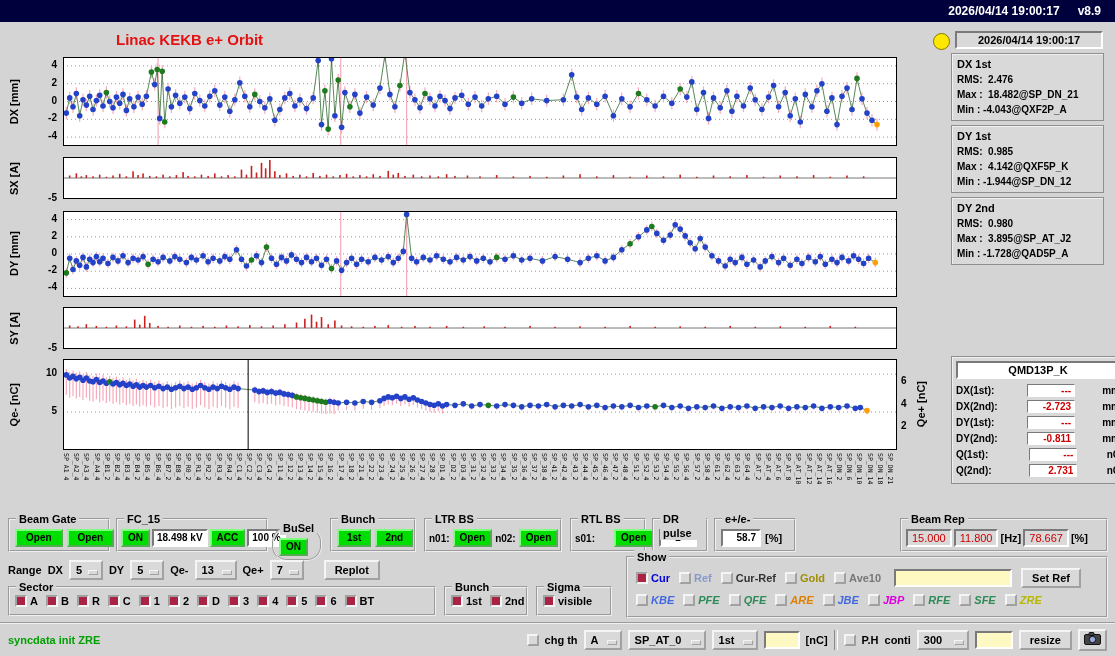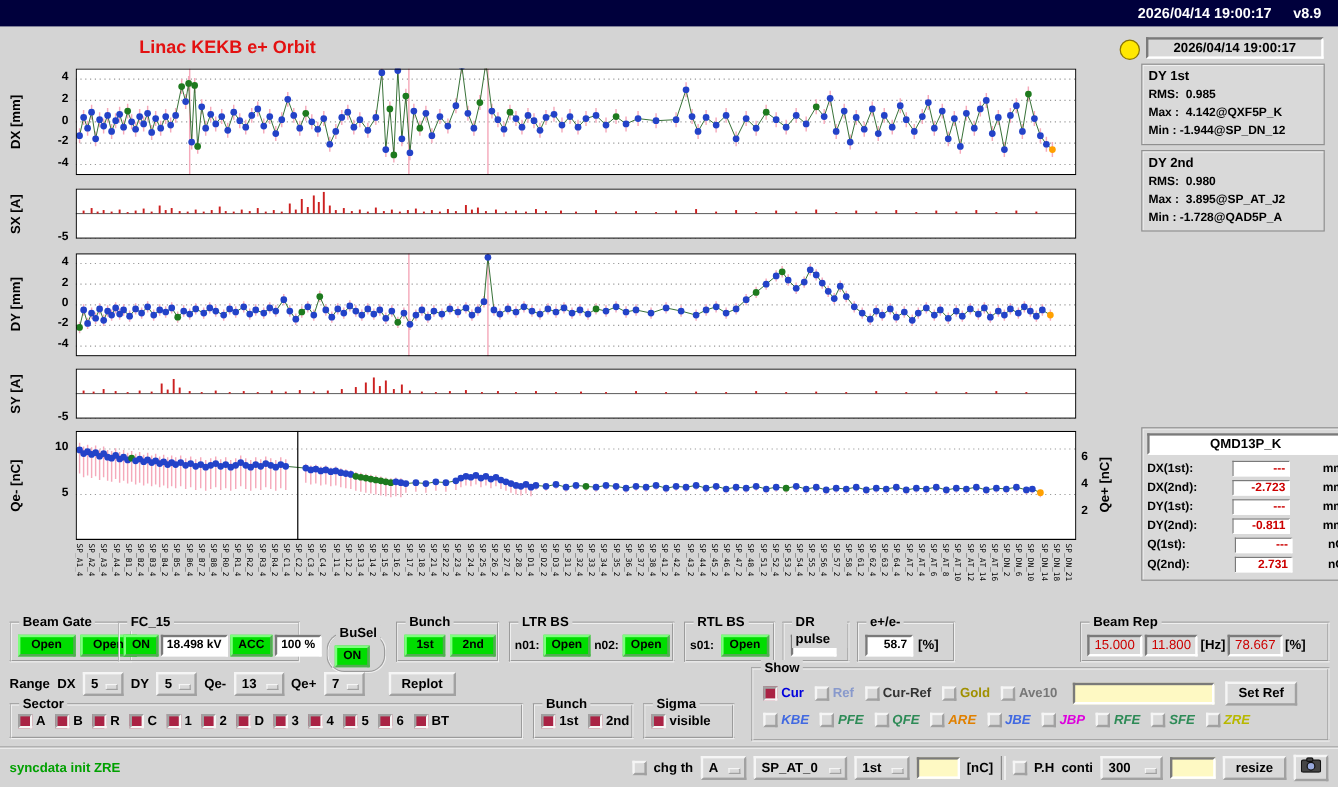--- a/index.html
+++ b/index.html
@@ -78,20 +78,26 @@
   <div id="topbar">
     <span>2026/04/14 19:00:17</span>
     <span>v8.9</span>
   </div>
 
   <div id="page-title">Linac KEKB e+ Orbit</div>
   <div id="status-lamp"></div>
   <div id="hdr-time">2026/04/14 19:00:17</div>
 
   <div id="stats">
+      <div class="statbox">
+        <div class="st-title">DX 1st</div>
+        <div class="st-line">RMS:  2.476</div>
+        <div class="st-line">Max :  18.482@SP_DN_21</div>
+        <div class="st-line">Min : -4.043@QXF2P_A</div>
+      </div>
       <div class="statbox">
         <div class="st-title">DY 1st</div>
         <div class="st-line">RMS:  0.985</div>
         <div class="st-line">Max :  4.142@QXF5P_K</div>
         <div class="st-line">Min : -1.944@SP_DN_12</div>
       </div>
       <div class="statbox">
         <div class="st-title">DY 2nd</div>
         <div class="st-line">RMS:  0.980</div>
         <div class="st-line">Max :  3.895@SP_AT_J2</div>
@@ -1310,21 +1316,21 @@
       <span class="xlab" style="left: 830.8px;">SP_DN_21</span>
     </div>
 
   <div class="lframe" style="left:8px;top:518px;width:102px;height:34px;">
     <span class="flab">Beam Gate</span>
     <div class="frow" id="bg-btns">
         <div class="gbtn" style="padding: 0px 9px;">Open</div>
         <div class="gbtn" style="padding: 0px 9px;">Open</div>
       </div>
   </div>
-  <div class="lframe" style="left:98px;top:518px;width:152px;height:34px;">
+  <div class="lframe" style="left:116px;top:518px;width:152px;height:34px;">
     <span class="flab">FC_15</span>
     <div class="frow" style="gap:2px;padding-left:3px;padding-right:3px;">
       <div class="gbtn">ON</div>
       <div class="vbox">18.498 kV</div>
       <div class="gbtn">ACC</div>
       <div class="vbox">100 %</div>
     </div>
   </div>
   <div class="lframe" style="left:272px;top:527px;width:50px;height:34px;border-radius:15px;">
     <span class="flab">BuSel</span>
@@ -1343,21 +1349,21 @@
     <span class="flab">LTR BS</span>
     <div class="frow" id="ltr-items" style="gap:3px;padding-left:3px;">
         <span class="cklab" style="font-size: 10px;">n01:</span>
         <div class="gbtn">Open</div>
         <span class="cklab" style="font-size: 10px;">n02:</span>
         <div class="gbtn">Open</div>
       </div>
   </div>
   <div class="lframe" style="left:570px;top:518px;width:76px;height:34px;">
     <span class="flab">RTL BS</span>
-    <div class="frow" id="rtl-items" style="gap:6px;padding-left:3px;">
+    <div class="frow" id="rtl-items" style="gap:19px;padding-left:3px;">
         <span class="cklab" style="font-size: 10px;">s01:</span>
         <div class="gbtn">Open</div>
       </div>
   </div>
   <div class="lframe" style="left:652px;top:518px;width:56px;height:34px;">
     <span class="flab">DR pulse</span>
     <div class="frow">
         <div class="vbox" style="width:38px;text-align:center;">2</div>
       </div>
   </div>

